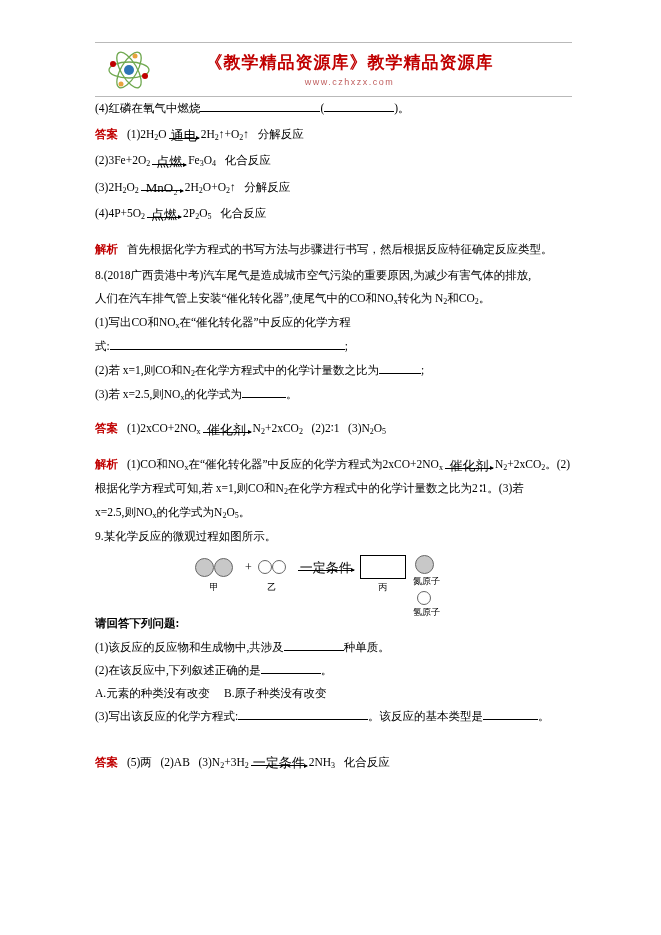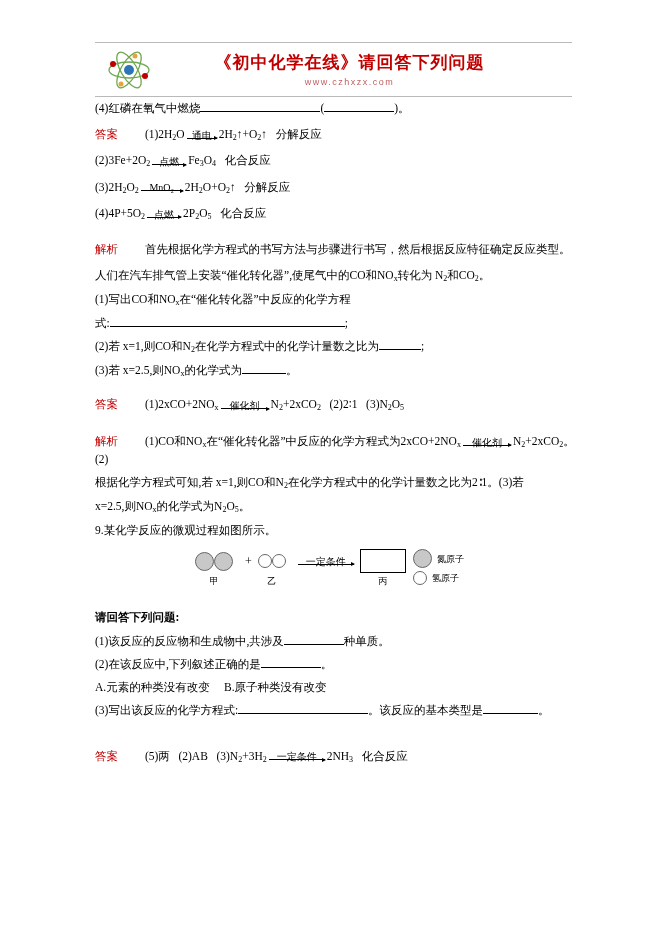--- a/index.html
+++ b/index.html
@@ -77,23 +77,23 @@
     margin: 0 0 8px 0;
     line-height: 1.55;
     font-size: 11.5px;
   }
   p.tight {
     margin: 0 0 6px 0;
     line-height: 1.5;
   }
   .ans-label {
     color: #c00000;
-    font-weight: normal;
+    font-weight: bold;
     font-family: "DejaVu Serif", serif;
-    margin-right: 24px;
+    margin-right: 6px;
   }
   .blank {
     display: inline-block;
     border-bottom: 1px solid #000;
     height: 11px;
     vertical-align: baseline;
   }
   sub {
     font-size: 8px;
     vertical-align: -2px;
@@ -101,21 +101,21 @@
   
   .rxn {
     display: inline-block;
     position: relative;
     text-align: center;
     vertical-align: middle;
     margin: 0 2px;
   }
   .rxn .cond {
     display: block;
-    font-size: 10px;
+    font-size: 13px;
     line-height: 8px;
     white-space: nowrap;
     margin-bottom: -2px;
   }
   .rxn .arrow {
     display: block;
     border-top: 1px solid #000;
     height: 0;
     line-height: 0;
     position: relative;
@@ -194,20 +194,21 @@
     position: absolute;
     left: 318px;
     top: 0;
     font-size: 9px;
     line-height: 14px;
   }
   .legend-row {
     display: flex;
     align-items: center;
     margin-bottom: 3px;
+    flex-direction: column;
   }
   .legend-row .atom {
     margin-right: 5px;
   }
   .gap-lg { height: 22px; }
   .gap-md { height: 10px; }
 </style>
 </head>
 <body>
 
@@ -223,21 +224,21 @@
             <ellipse cx="28" cy="22" rx="20" ry="8" transform="rotate(-60 28 22)"></ellipse>
           </g>
           <circle cx="28" cy="22" r="5" fill="#2e75b6"></circle>
           <circle cx="12" cy="16" r="3" fill="#c00000"></circle>
           <circle cx="44" cy="28" r="3" fill="#c00000"></circle>
           <circle cx="34" cy="8" r="2.5" fill="#e8a33d"></circle>
           <circle cx="20" cy="36" r="2.5" fill="#e8a33d"></circle>
         </svg>
       </div>
       <div class="banner-text">
-        <div class="banner-title">《初中化学在线》请回答下列问题</div>
+        <div class="banner-title">《教学精品资源库》教学精品资源库</div>
         <div class="banner-sub">www.czhxzx.com</div>
       </div>
     </div>
   </div>
 
   <div class="content">
 
     <p class="line">
       <span>(4)红磷在氧气中燃烧</span><span class="blank" style="width:120px"></span><span>(</span><span class="blank" style="width:70px"></span><span>)。</span>
     </p>
@@ -263,20 +264,21 @@
       &nbsp;&nbsp;<span>化合反应</span>
     </p>
 
     <div class="gap-md"></div>
 
     <p class="line">
       <span class="ans-label">解析</span>
       <span>首先根据化学方程式的书写方法与步骤进行书写，然后根据反应特征确定反应类型。</span>
     </p>
 
+    <p class="tight">8.(2018广西贵港中考)汽车尾气是造成城市空气污染的重要原因,为减少有害气体的排放,</p>
     <p class="tight">
       <span>人们在汽车排气管上安装“催化转化器”,使尾气中的CO和NO</span><sub>x</sub><span>转化为 N</span><sub>2</sub><span>和CO</span><sub>2</sub><span>。</span>
     </p>
 
     <p class="tight">
       <span>(1)写出CO和NO</span><sub>x</sub><span>在“催化转化器”中反应的化学方程</span>
     </p>
     <p class="tight">
       <span>式:</span><span class="blank" style="width:235px"></span><span>;</span>
     </p>

